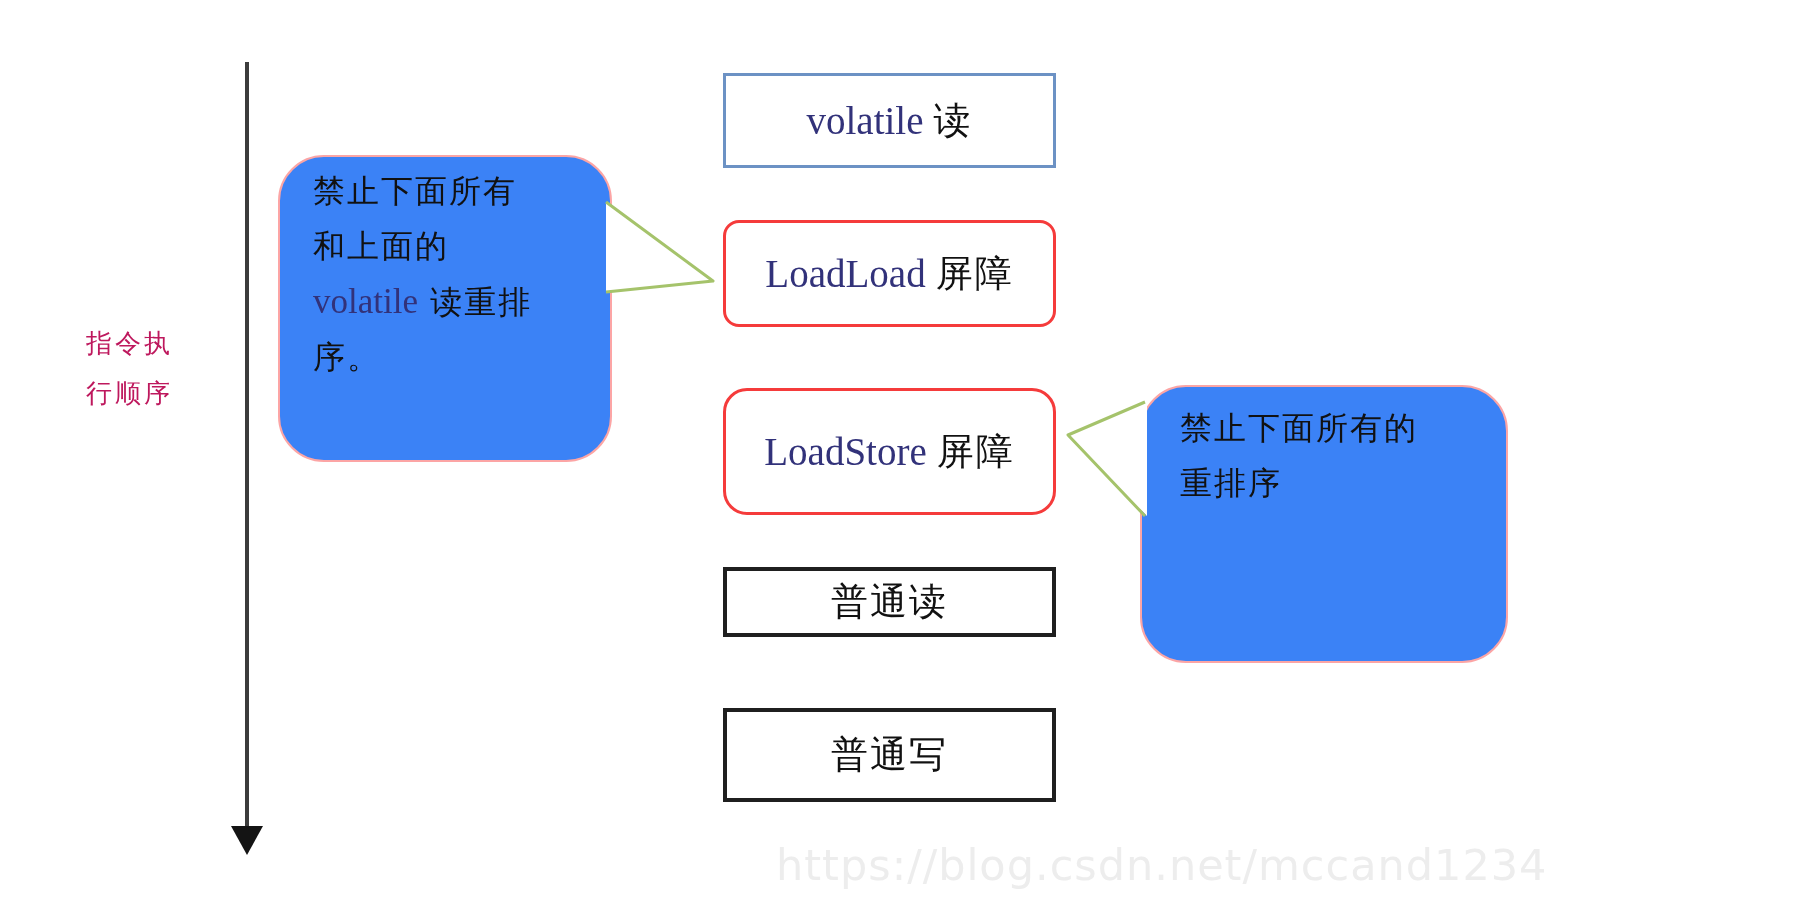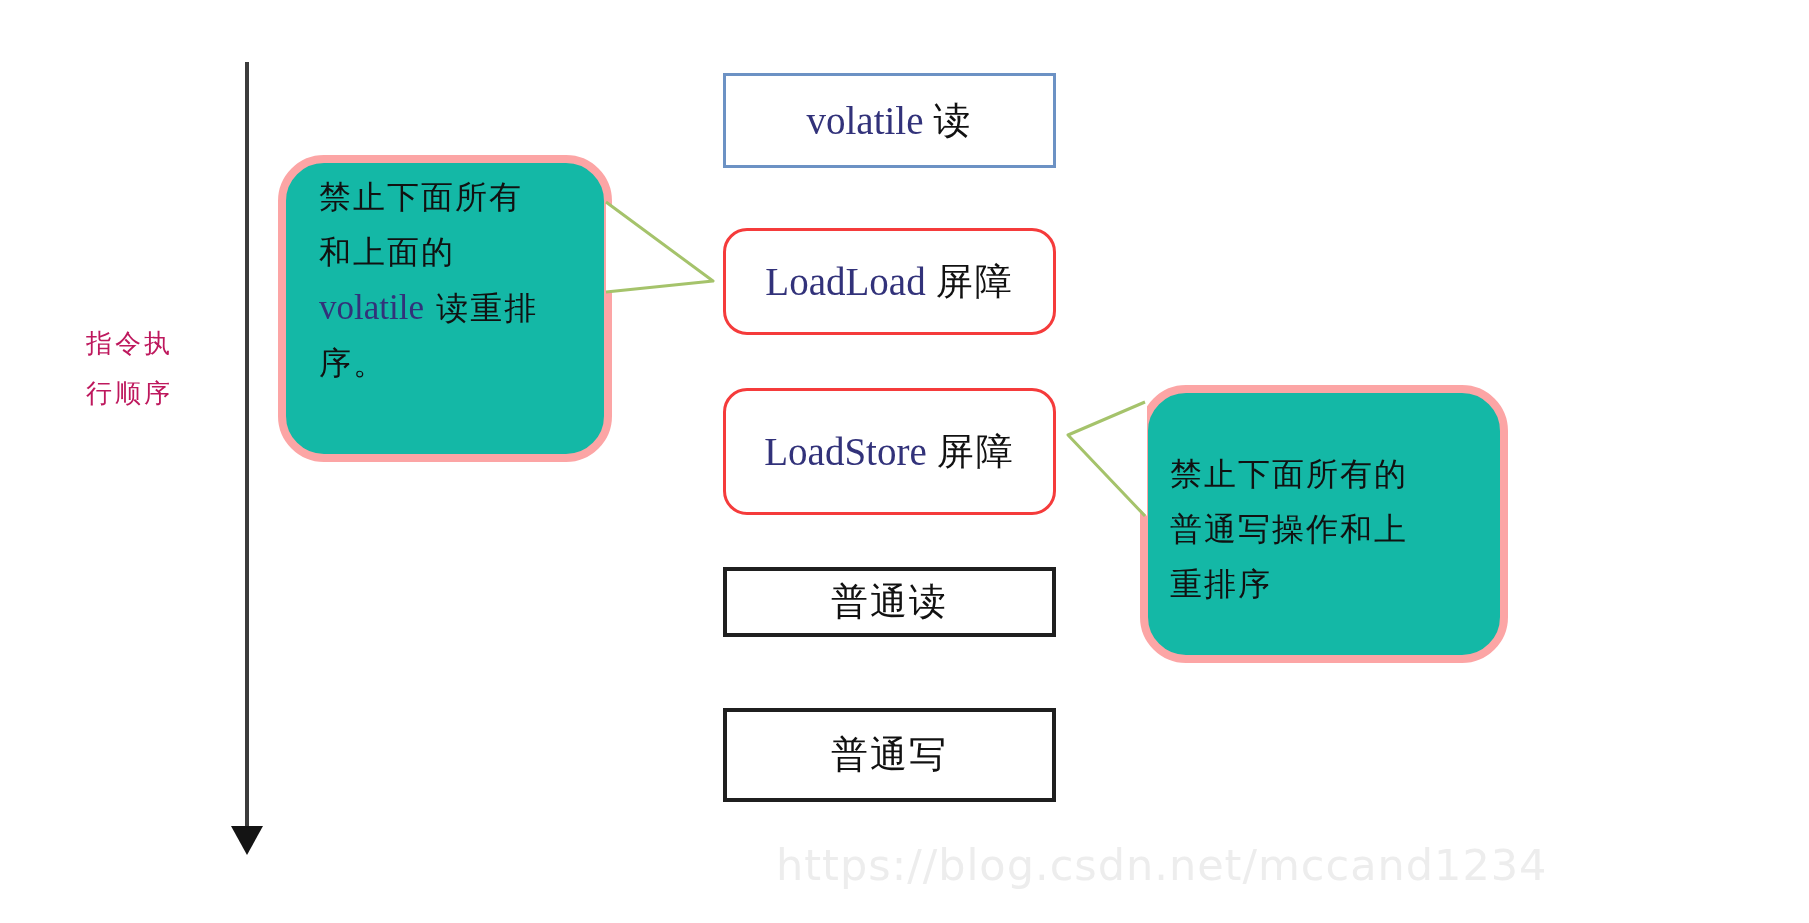--- a/index.html
+++ b/index.html
@@ -13,32 +13,32 @@
 
   
   .order-label{position:absolute;left:86px;top:318px;color:#be185d;font-size:26px;line-height:50px;letter-spacing:3px;white-space:nowrap;}
 
   
   .ibox{position:absolute;left:723px;width:333px;box-sizing:border-box;background:#fff;
         display:flex;align-items:center;justify-content:center;color:#111;
         font-size:37px;letter-spacing:2px;white-space:nowrap;}
   .ibox .en{font-family:"Liberation Serif","DejaVu Serif",serif;font-size:39px;letter-spacing:0;color:#32327a;margin-right:10px;}
   #box-volatile{top:73px;height:95px;border:3px solid #6c92c4;}
-  #box-loadload{top:228px;height:107px;border:3px solid #f53b3b;border-radius:24px;}
+  #box-loadload{top:220px;height:107px;border:3px solid #f53b3b;border-radius:16px;}
   #box-loadstore{top:388px;height:127px;border:3px solid #f53b3b;border-radius:24px;}
   #box-plainread{top:567px;height:70px;border:4px solid #1f1f1f;}
   #box-plainwrite{top:708px;height:94px;border:4px solid #1f1f1f;}
 
   
-  .bubble{position:absolute;box-sizing:border-box;background:#14b8a6;border:8px solid #fca5a5;border-radius:46px;color:#111;}
+  .bubble{position:absolute;box-sizing:border-box;background:#3b82f6;border:2px solid #fca5a5;border-radius:46px;color:#111;}
   #bubble-left{left:278px;top:155px;width:334px;height:307px;}
   #bubble-right{left:1140px;top:385px;width:368px;height:278px;}
   .bubble .txt{position:absolute;font-size:32px;line-height:55px;letter-spacing:2px;white-space:nowrap;}
   #bubble-left .txt{left:33px;top:7px;}
-  #bubble-right .txt{left:22px;top:14px;margin-top:40px;}
+  #bubble-right .txt{left:38px;top:14px;}
   .bubble .en{font-family:"Liberation Serif","DejaVu Serif",serif;font-size:35px;letter-spacing:0;color:#32327a;}
   .tail{position:absolute;pointer-events:none;}
   #tail-left{left:600px;top:193px;}
   #tail-right{left:1058px;top:392px;}
 
   
   .watermark{position:absolute;left:776px;top:840px;font-size:43px;color:#ededed;letter-spacing:1px;white-space:nowrap;}
 </style>
 </head>
 <body>
@@ -88,21 +88,20 @@
     </div>
   </div>
   <svg class="tail" id="tail-left" width="120" height="110" viewBox="0 0 120 110">
     <path d="M6,9 L113,88 L6,99 Z" fill="#ffffff" stroke="none"></path>
     <path d="M6,9 L113,88 L6,99" fill="none" stroke="#a5c36b" stroke-width="3" stroke-linejoin="round"></path>
   </svg>
 
   <div class="bubble" id="bubble-right">
     <div class="txt">
       <div>禁止下面所有的</div>
-      <div>普通写操作和上</div>
       <div>重排序</div>
     </div>
   </div>
   <svg class="tail" id="tail-right" width="95" height="132" viewBox="0 0 95 132">
     <path d="M89,10 L10,43 L89,124 Z" fill="#ffffff" stroke="none"></path>
     <path d="M87,10 L10,43 L87,124" fill="none" stroke="#a5c36b" stroke-width="3" stroke-linejoin="round"></path>
   </svg>
 
   <div class="watermark">https://blog.csdn.net/mccand1234</div>
 

